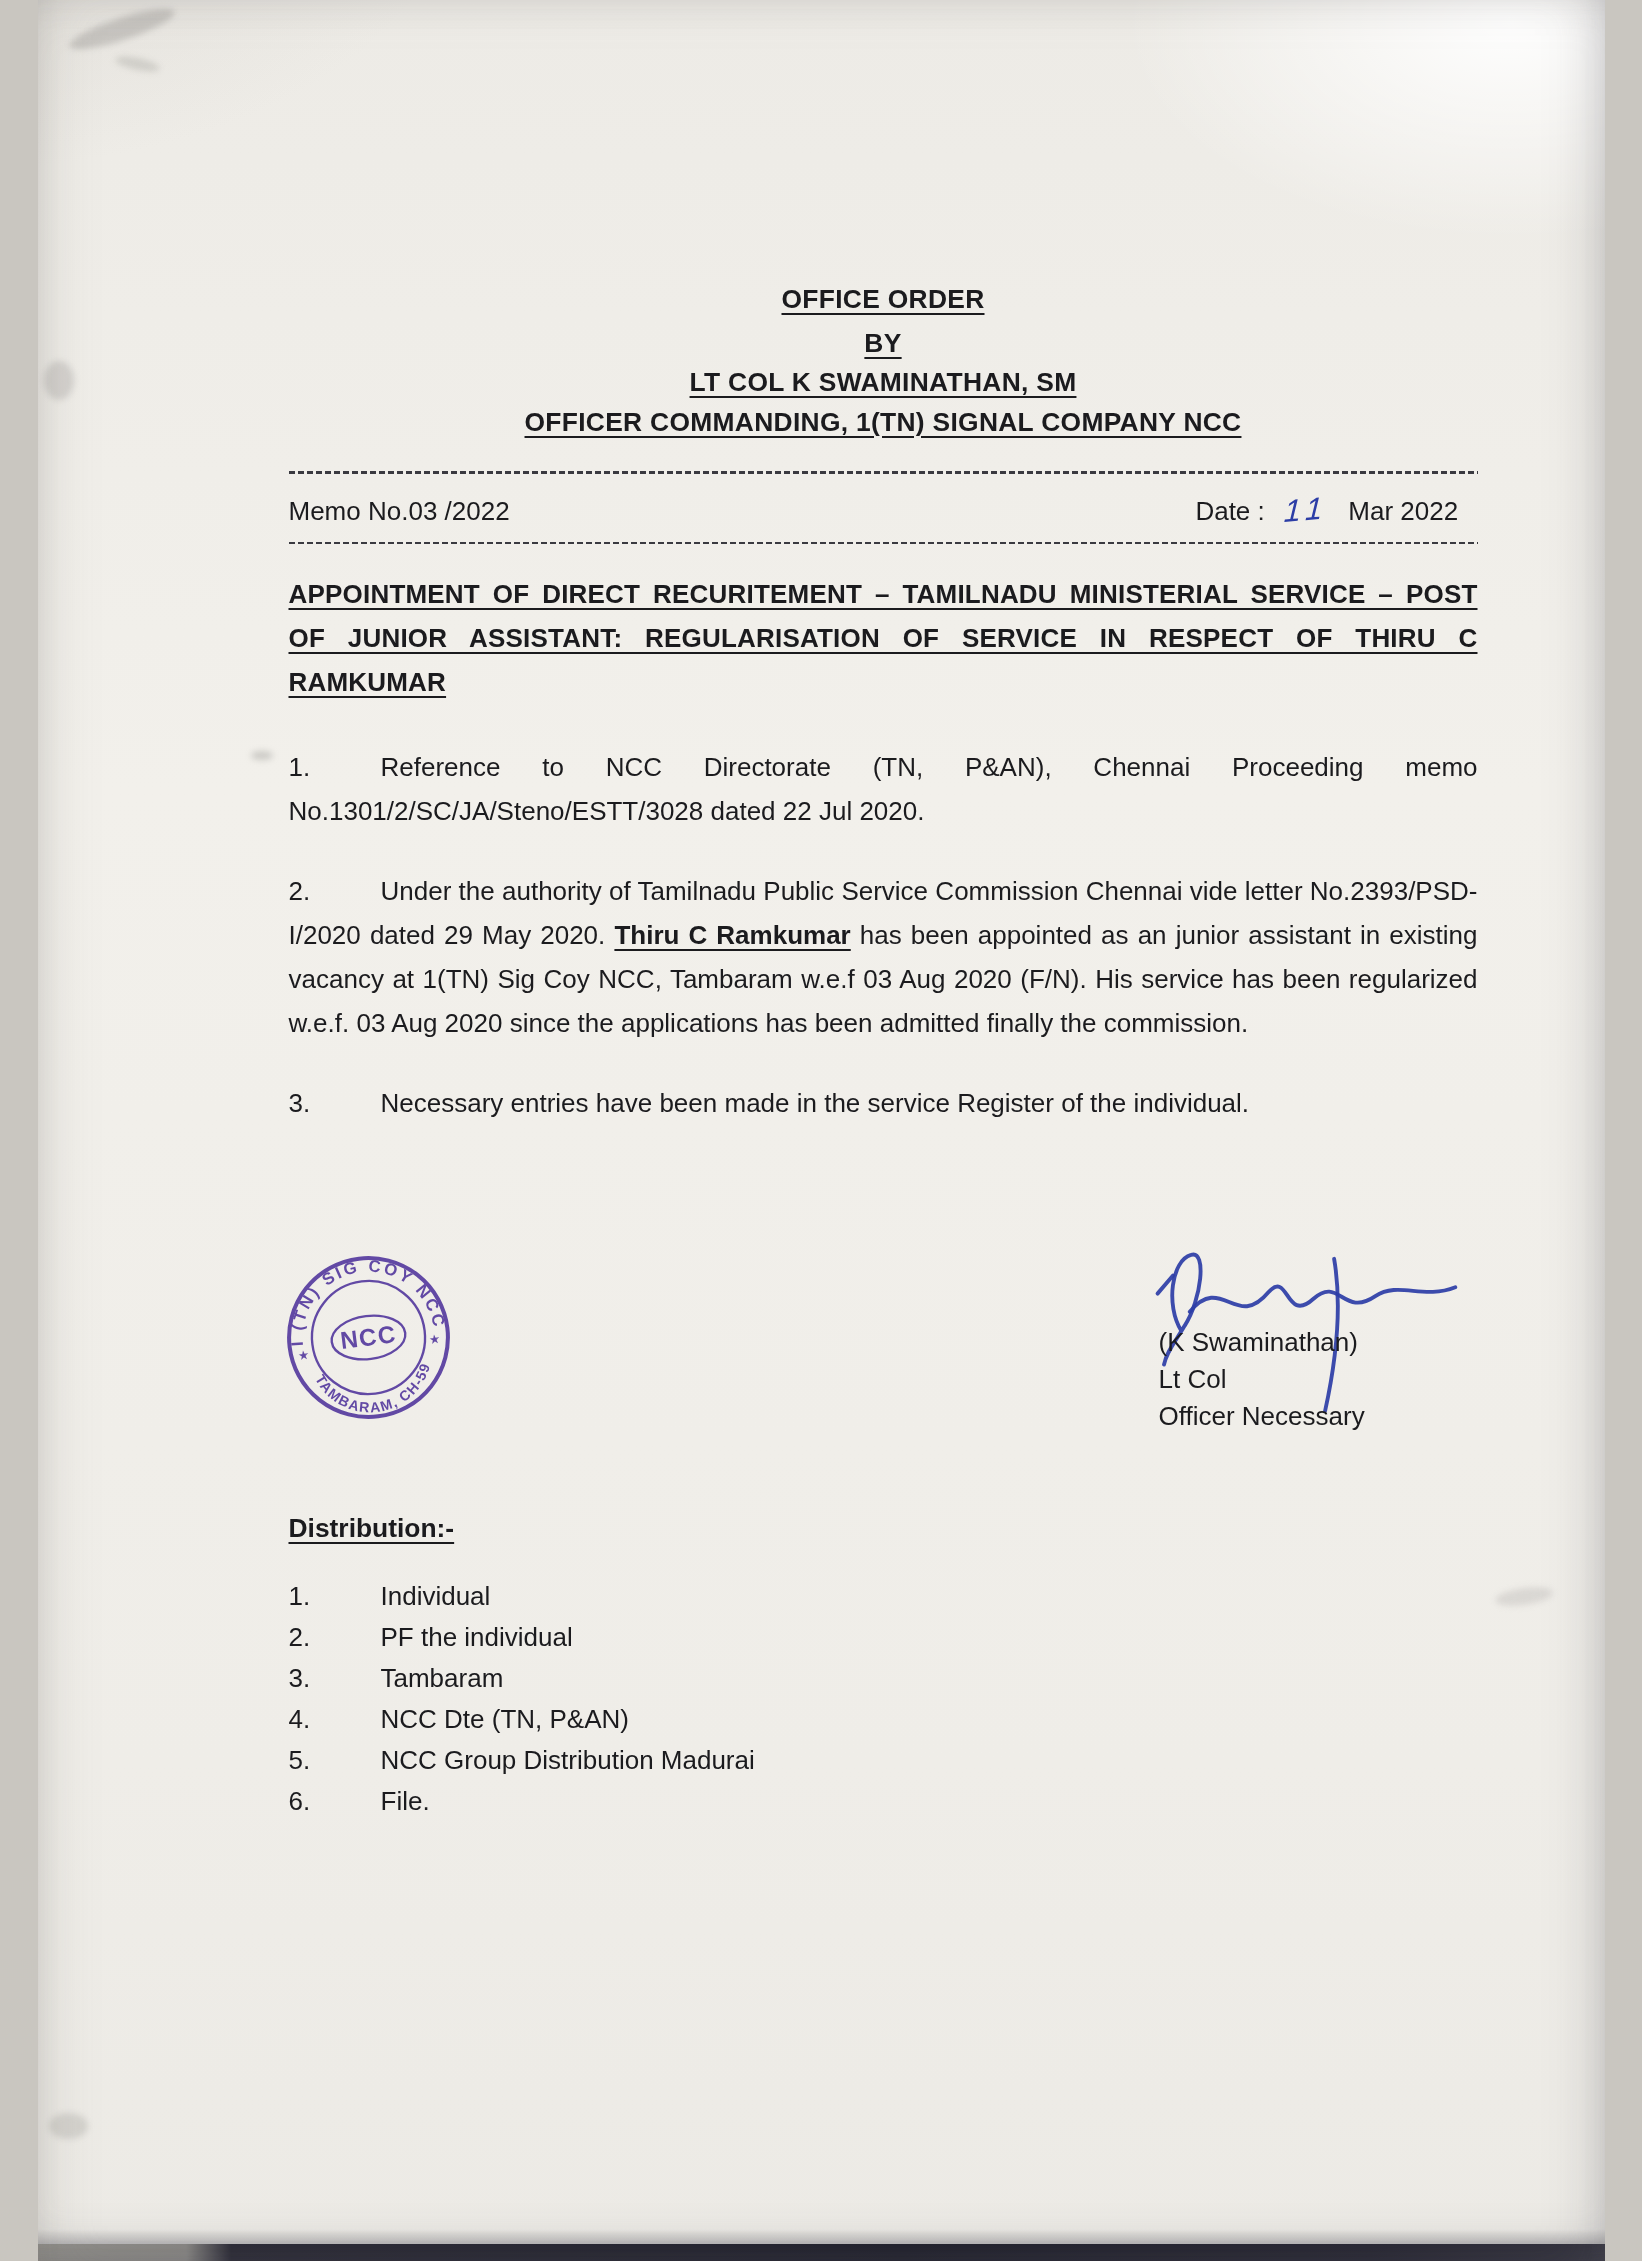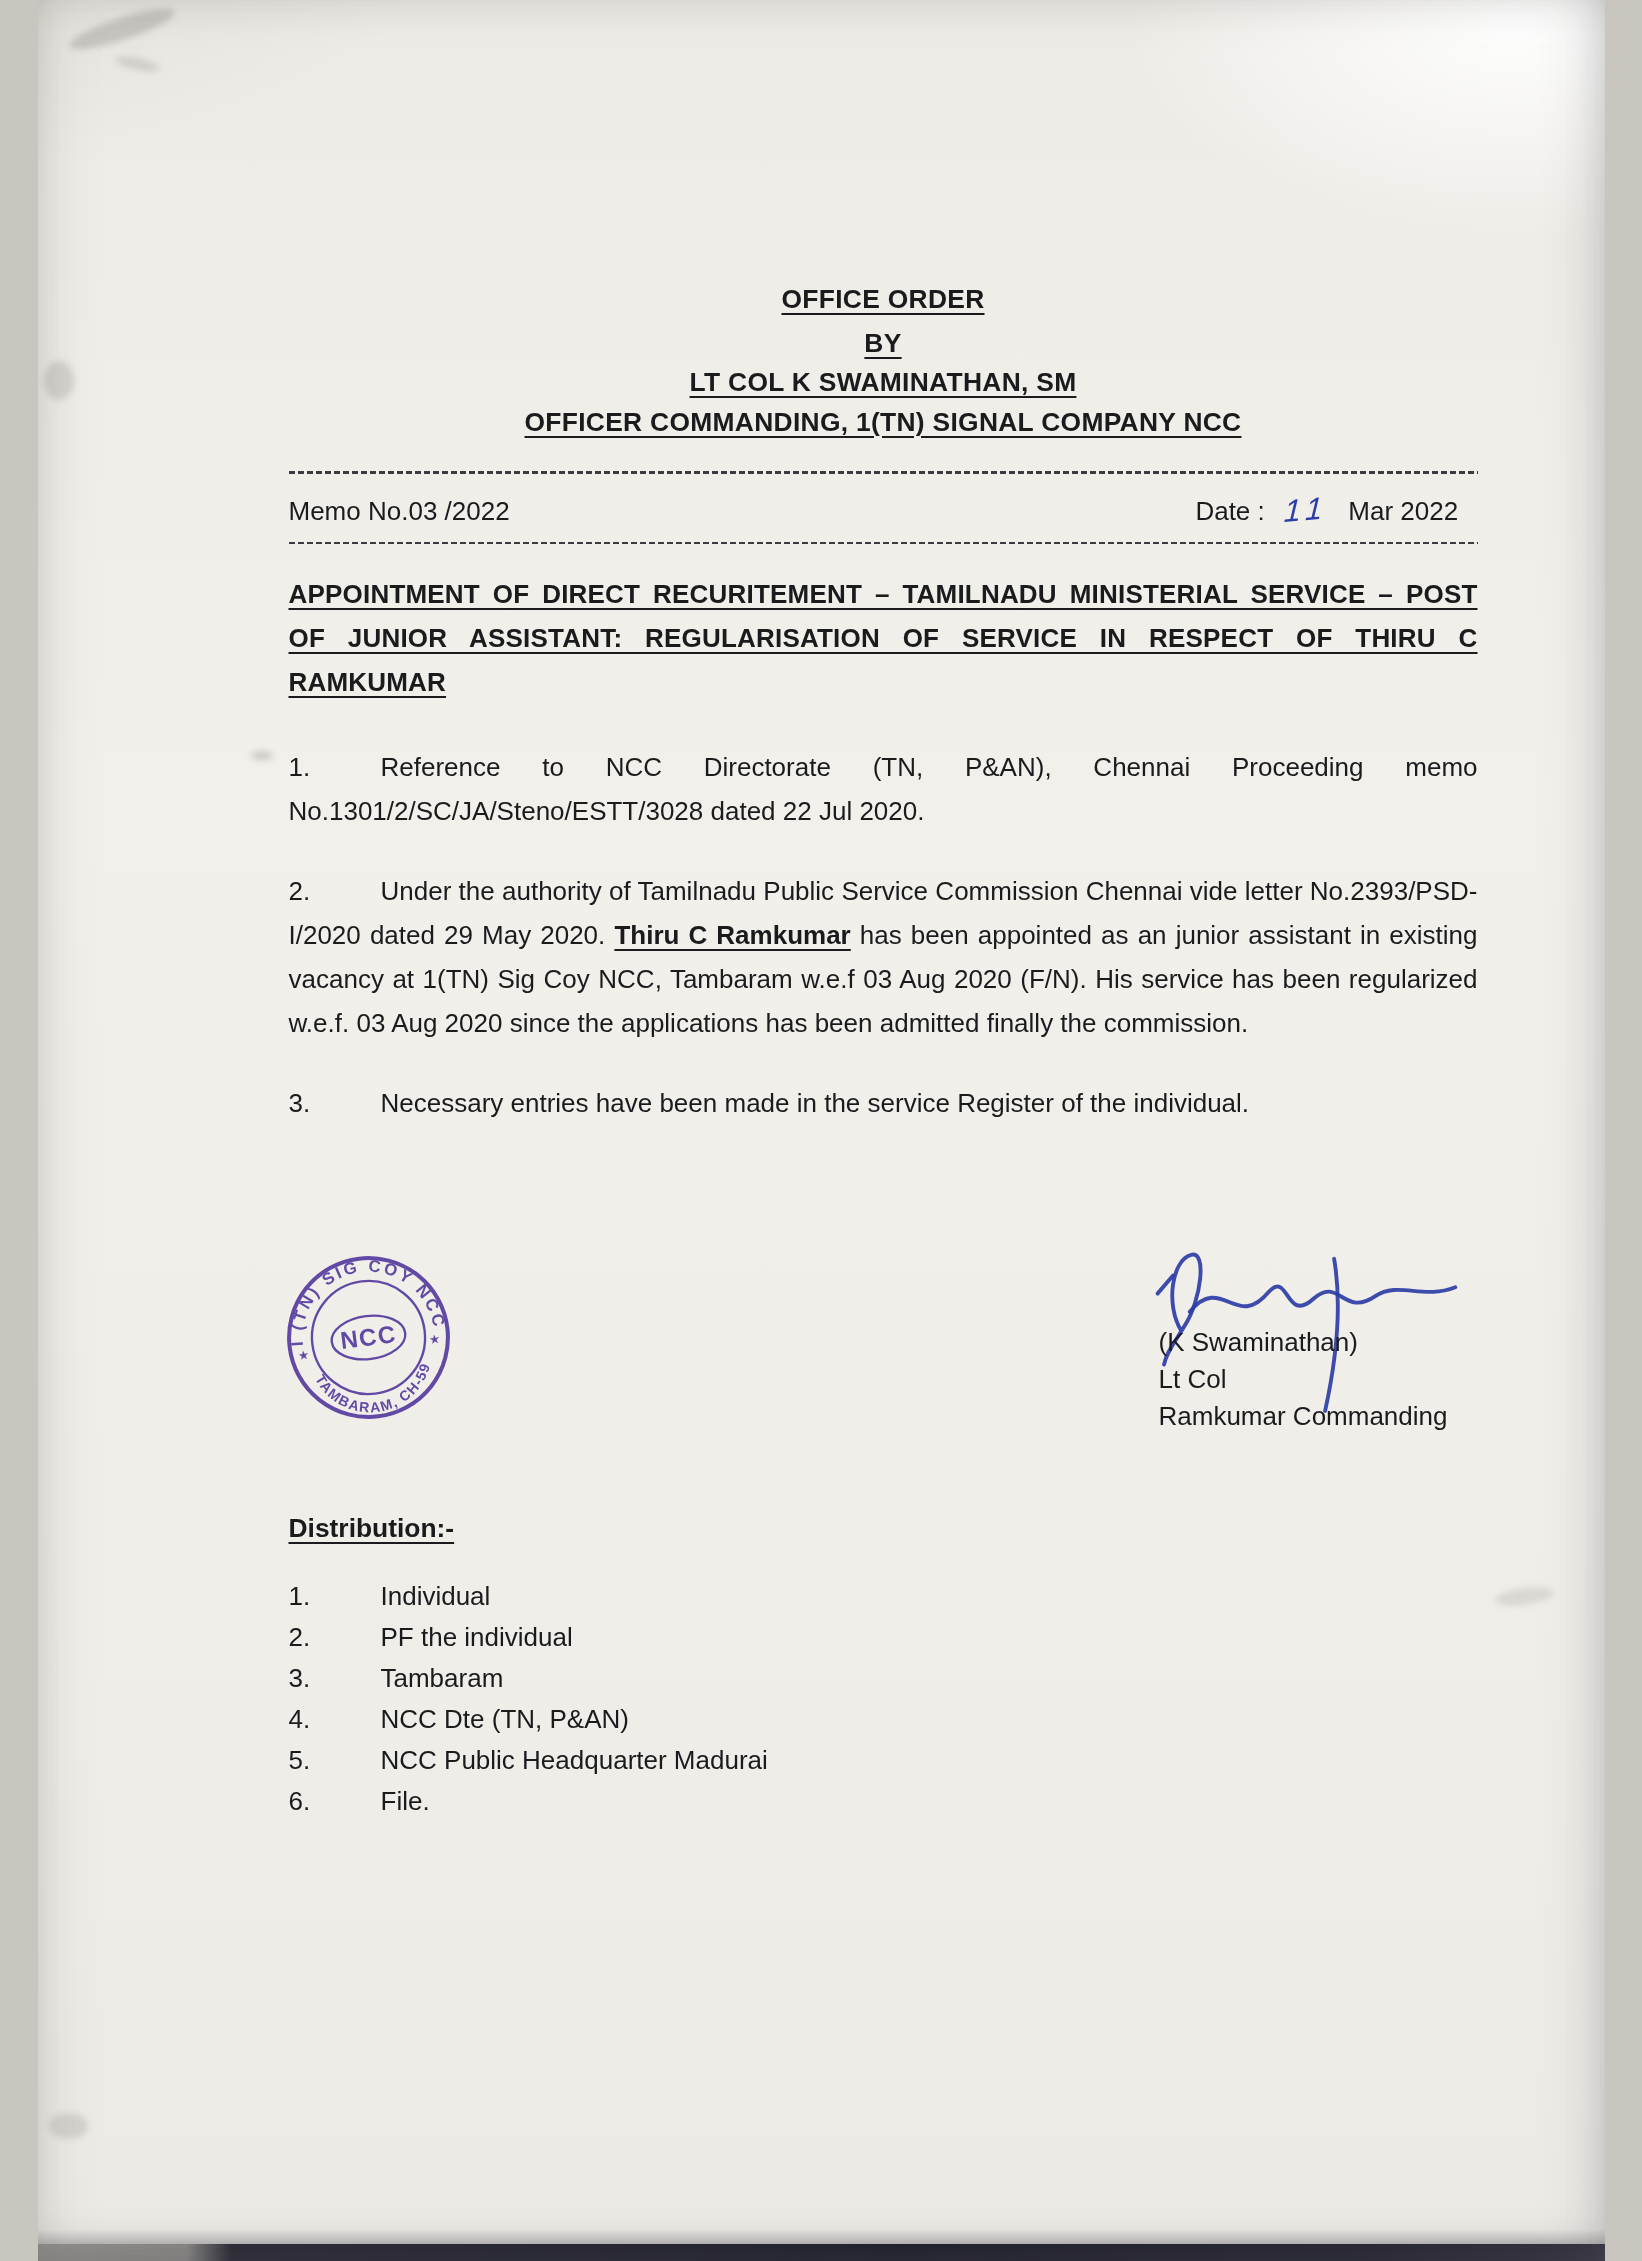--- a/index.html
+++ b/index.html
@@ -170,41 +170,41 @@
       <svg class="sig-svg" viewBox="0 0 600 360">
         <path class="sig-path" d="M 95 180 C 70 140, 80 70, 110 62 C 135 54, 126 132, 100 172 C 86 196, 72 212, 68 232"></path>
         <path class="sig-path" d="M 108 150 C 158 90, 180 180, 230 120 C 262 84, 256 170, 300 130 C 340 94, 346 160, 396 126 C 432 102, 470 132, 520 112"></path>
         <path class="sig-path" d="M 332 68 C 346 150, 332 240, 318 304"></path>
         <path class="sig-path" d="M 58 122 L 82 94"></path>
       </svg>
 
       <div class="signature-block">
         <div>(K Swaminathan)</div>
         <div>Lt Col</div>
-        <div>Ramkumar Commanding</div>
+        <div>Officer Necessary</div>
       </div>
     </div>
 
     <div class="dist-heading">Distribution:-</div>
 
     <div class="dist-list">
       <div class="dist-item">
         <span class="pnum">1.</span><span>Individual</span>
       </div>
       <div class="dist-item">
         <span class="pnum">2.</span><span>PF the individual</span>
       </div>
       <div class="dist-item">
         <span class="pnum">3.</span><span>Tambaram</span>
       </div>
       <div class="dist-item">
         <span class="pnum">4.</span><span>NCC Dte (TN, P&amp;AN)</span>
       </div>
       <div class="dist-item">
-        <span class="pnum">5.</span><span>NCC Public Headquarter Madurai</span>
+        <span class="pnum">5.</span><span>NCC Group Distribution Madurai</span>
       </div>
       <div class="dist-item">
         <span class="pnum">6.</span><span>File.</span>
       </div>
     </div>
 
   </div>
 
   <div class="bottom-shadow"></div>
   <div class="bottom-strip"></div>

